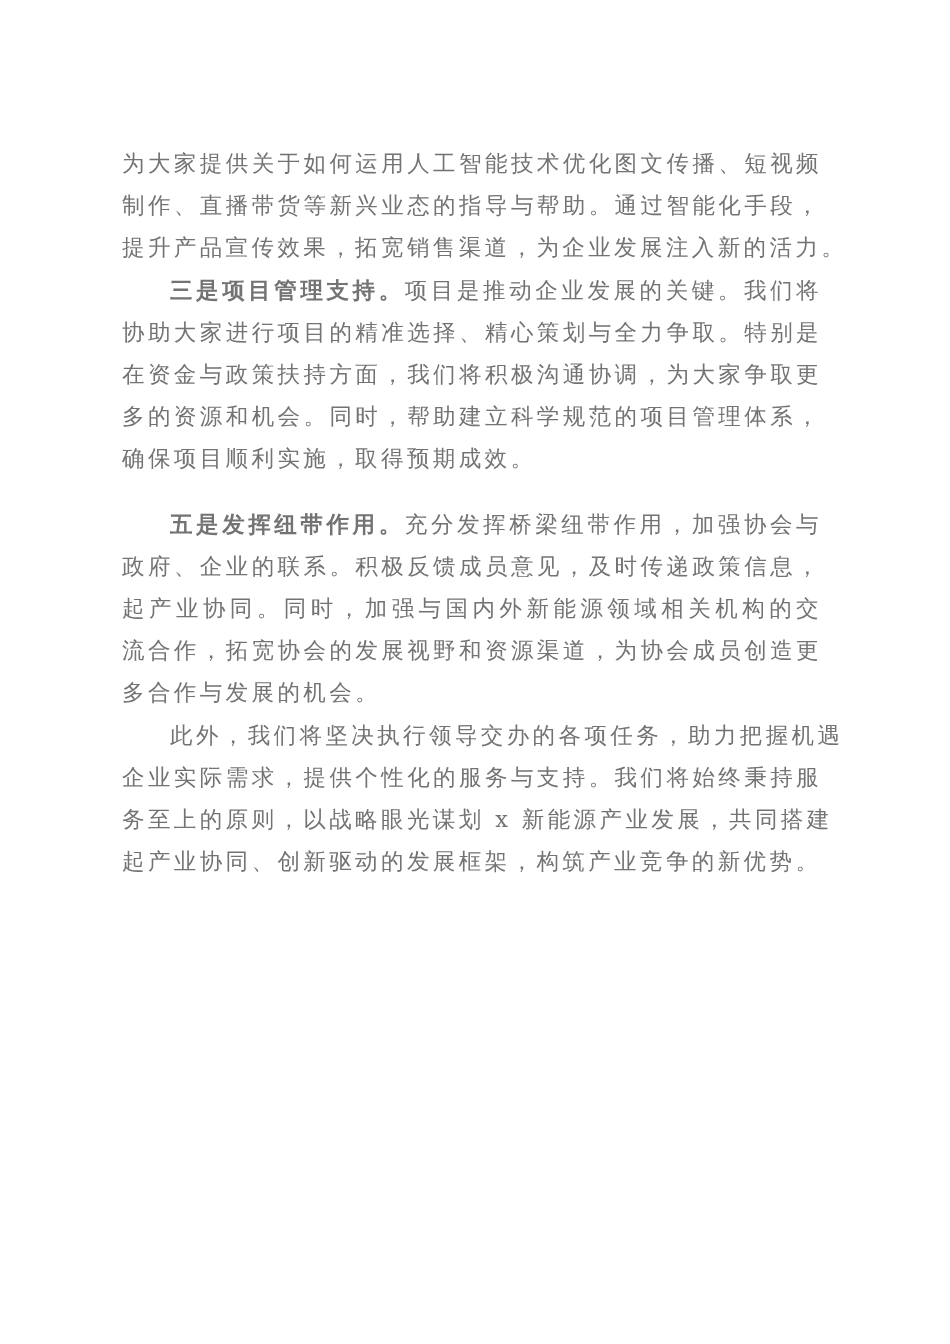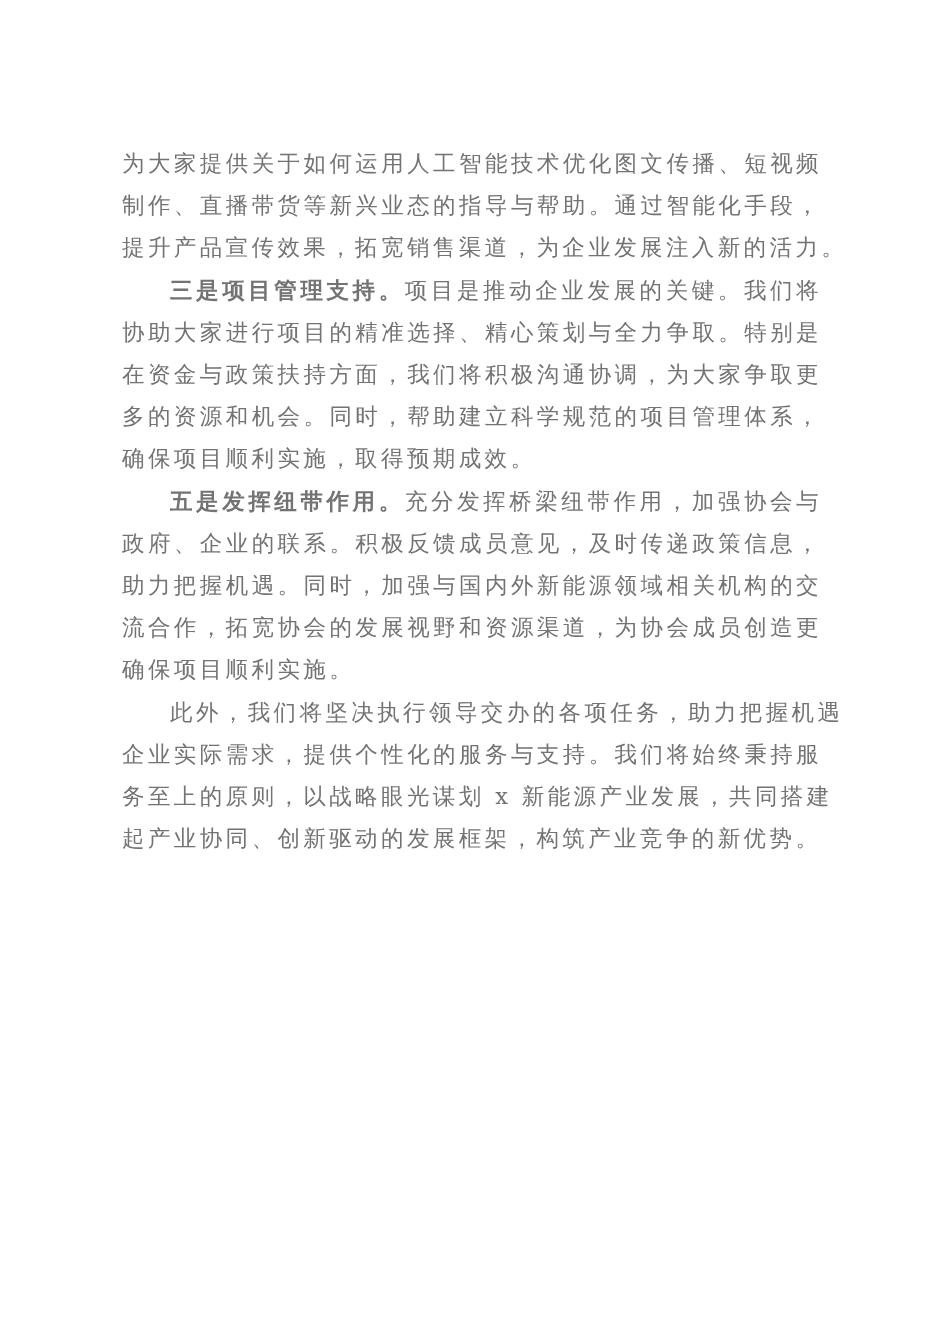--- a/index.html
+++ b/index.html
@@ -36,25 +36,25 @@
   <div class="para">
     <span class="line" style="padding-left:48px;"><span class="lead">三是项目管理支持。</span><span>项目是推动企业发展的关键。我们将</span></span>
     <span class="line">协助大家进行项目的精准选择、精心策划与全力争取。特别是</span>
     <span class="line">在资金与政策扶持方面，我们将积极沟通协调，为大家争取更</span>
     <span class="line">多的资源和机会。同时，帮助建立科学规范的项目管理体系，</span>
     <span class="line last">确保项目顺利实施，取得预期成效。</span>
   </div>
 
 
   <div class="para">
-    <span class="line" style="padding-left:48px;"><span class="lead">五是发挥纽带作用。</span><span>充分发挥桥梁纽带作用，加强协会与</span></span>
+    <span class="line" style="padding-left:48px;margin-top:23px;"><span class="lead">五是发挥纽带作用。</span><span>充分发挥桥梁纽带作用，加强协会与</span></span>
     <span class="line">政府、企业的联系。积极反馈成员意见，及时传递政策信息，</span>
-    <span class="line">助力把握机遇。同时，加强与国内外新能源领域相关机构的交</span>
+    <span class="line">起产业协同。同时，加强与国内外新能源领域相关机构的交</span>
     <span class="line">流合作，拓宽协会的发展视野和资源渠道，为协会成员创造更</span>
-    <span class="line last">确保项目顺利实施。</span>
+    <span class="line last">多合作与发展的机会。</span>
   </div>
 
   <div class="para">
     <span class="line" style="padding-left:48px;">此外，我们将坚决执行领导交办的各项任务，助力把握机遇</span>
     <span class="line">企业实际需求，提供个性化的服务与支持。我们将始终秉持服</span>
     <span class="line">务至上的原则，以战略眼光谋划 x 新能源产业发展，共同搭建</span>
     <span class="line last">起产业协同、创新驱动的发展框架，构筑产业竞争的新优势。</span>
   </div>
 
 </div>

